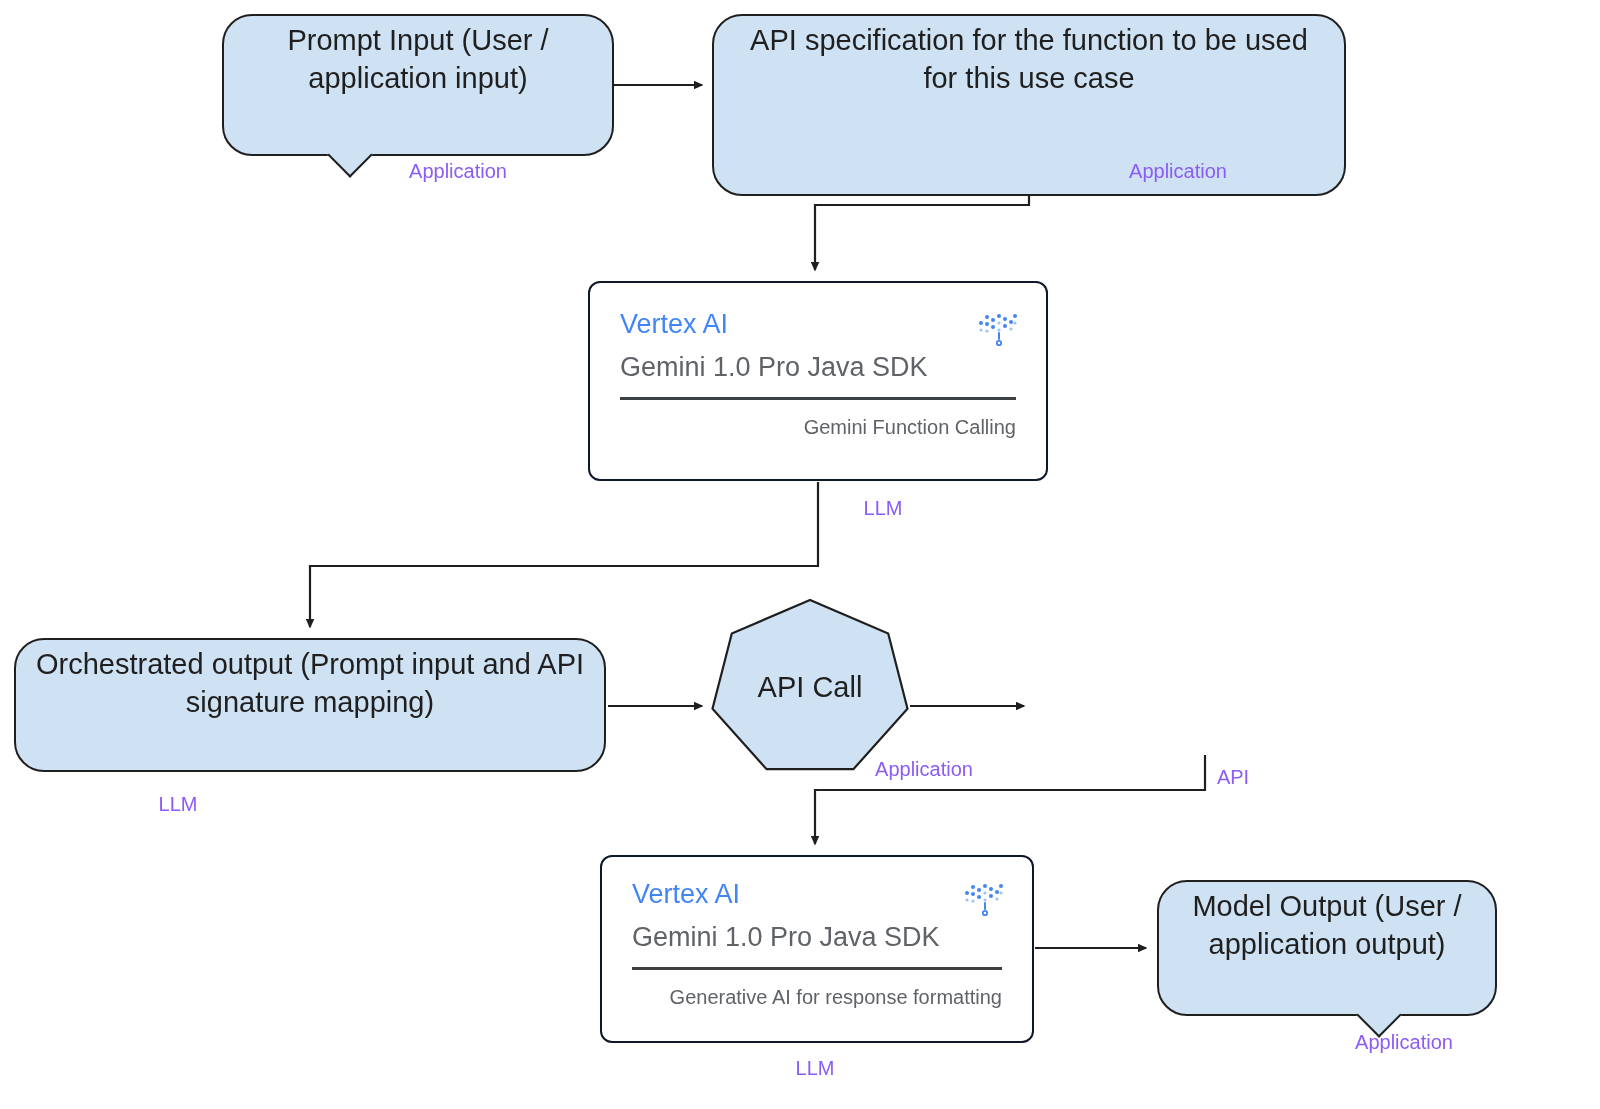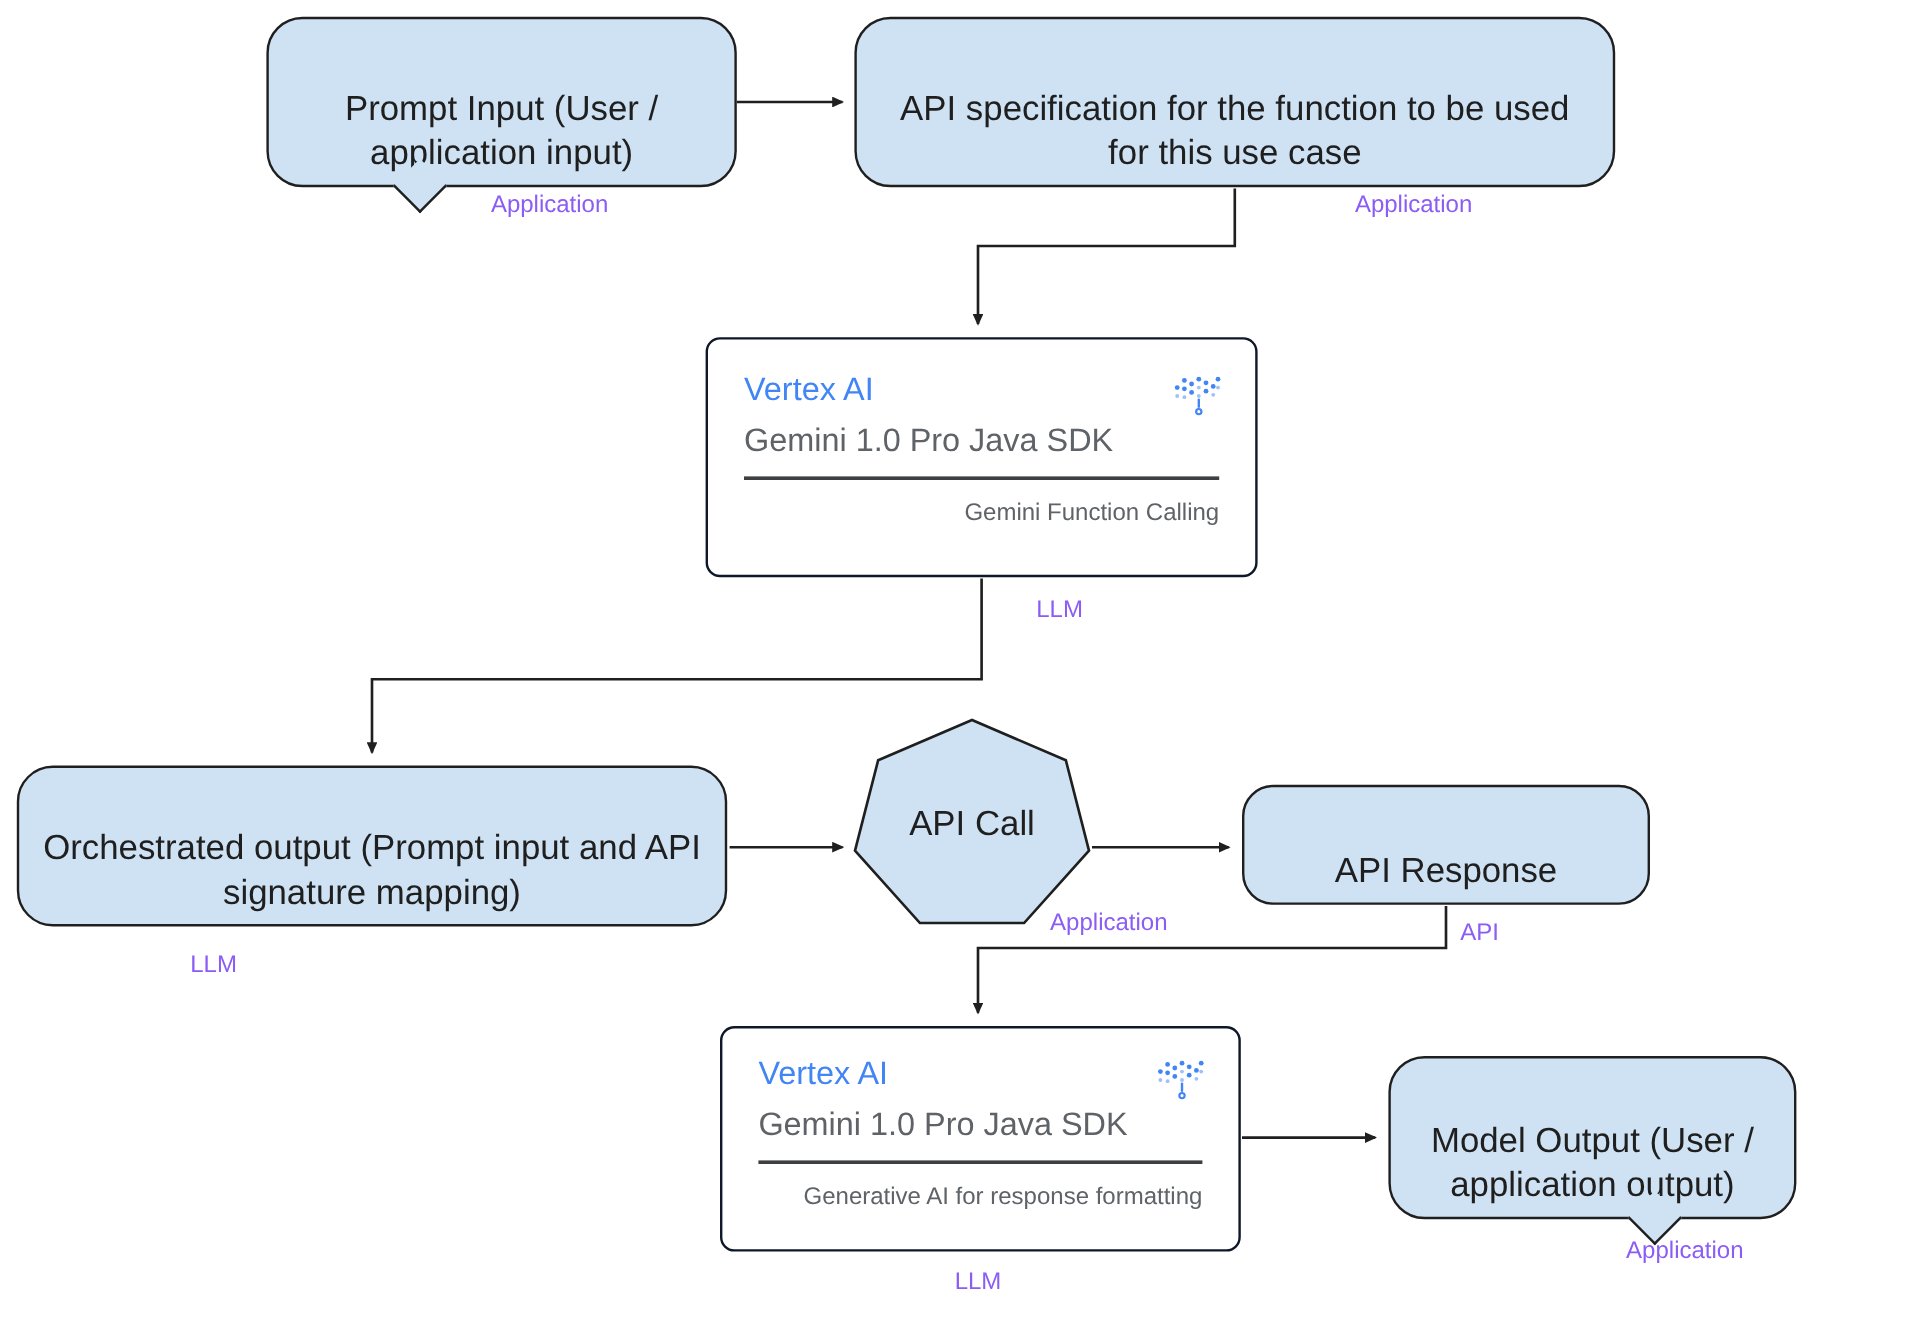--- a/index.html
+++ b/index.html
@@ -11,21 +11,21 @@
     color:#1f1f1f;
     overflow:hidden;
   }
   .layer{position:absolute;inset:0;width:1600px;height:1109px;}
   
   .node{
     position:absolute;
     background:#cfe2f3;
     border:2px solid #1f1f1f;
     border-radius:30px;
-    display:flex;align-items:flex-end;justify-content:center;
+    display:flex;align-items:flex-start;justify-content:center;
     text-align:center;
     font-size:29px;line-height:1.3;
     padding:6px 18px;box-sizing:border-box;
   }
   .tail{
     position:absolute;
     width:30px;height:30px;
     background:#cfe2f3;
     border-right:2px solid #1f1f1f;
     border-bottom:2px solid #1f1f1f;
@@ -84,21 +84,21 @@
     </g>
     <polygon points="810,600 731.8,633.5 712.5,708.8 766.6,769.2 853.4,769.2 907.5,708.8 888.2,633.5" fill="#cfe2f3" stroke="#1f1f1f" stroke-width="2.2"></polygon>
   </svg>
 
   <div class="node" style="left:222px;top:14px;width:392px;height:142px;">
     <span>Prompt Input (User / application input)</span>
     <span class="tail" style="left:110px;"></span>
   </div>
   <div class="tag" style="left:458px;top:160px;">Application</div>
 
-  <div class="node" style="left:712px;top:14px;width:634px;height:142px;">
+  <div class="node" style="left:712px;top:14px;width:634px;height:182px;">
     <span>API specification for the function to be used for this use case</span>
   </div>
   <div class="tag" style="left:1178px;top:160px;">Application</div>
 
   <div class="card" style="left:588px;top:281px;width:460px;height:200px;">
     <div class="card-product">Vertex AI</div>
     <div class="card-sdk">Gemini 1.0 Pro Java SDK</div>
     <div class="card-divider"></div>
     <div class="card-caption">Gemini Function Calling</div>
     <svg class="card-icon" viewBox="0 0 48 48">
@@ -129,23 +129,20 @@
   <div class="tag" style="left:883px;top:497px;">LLM</div>
 
   <div class="node" style="left:14px;top:638px;width:592px;height:134px;">
     <span>Orchestrated output (Prompt input and API signature mapping)</span>
   </div>
   <div class="tag" style="left:178px;top:793px;">LLM</div>
 
   <div class="hept-label">API Call</div>
   <div class="tag" style="left:924px;top:758px;">Application</div>
 
-  <div class="node" style="left:1035px;top:654px;width:340px;height:100px;border-radius:26px;">
-    <span>API Response</span>
-  </div>
   <div class="tag" style="left:1233px;top:766px;">API</div>
 
   <div class="card" style="left:600px;top:855px;width:434px;height:188px;padding-top:22px;">
     <div class="card-product">Vertex AI</div>
     <div class="card-sdk">Gemini 1.0 Pro Java SDK</div>
     <div class="card-divider"></div>
     <div class="card-caption">Generative AI for response formatting</div>
     <svg class="card-icon" viewBox="0 0 48 48" style="top:16px;">
       <g fill="#4285f4">
         <circle cx="7" cy="20" r="2"></circle>

